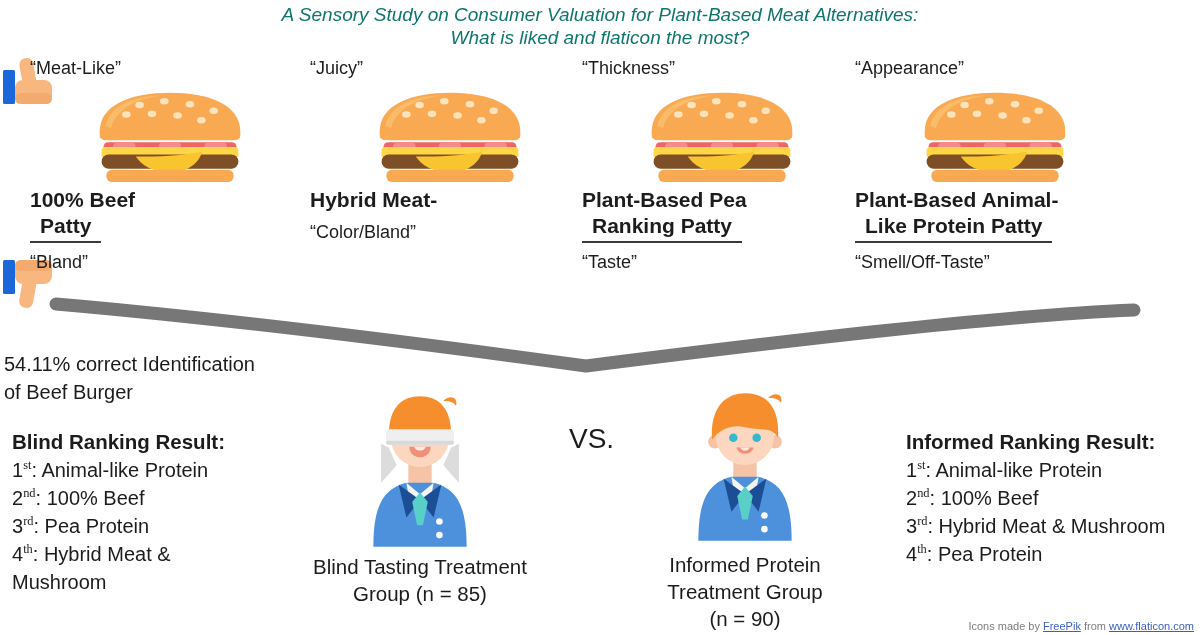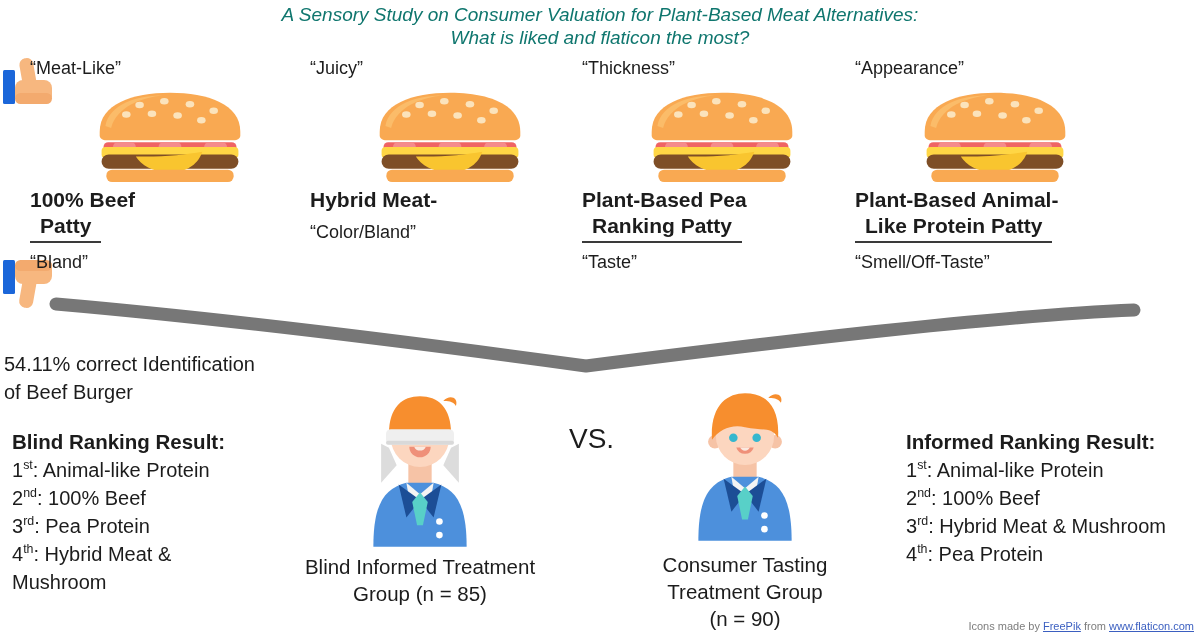--- a/index.html
+++ b/index.html
@@ -14,21 +14,21 @@
   .liked{font-size:18px;}
   .burger-wrap{margin-top:9px;height:97px;}
   .pname{font-weight:bold;font-size:21px;line-height:26px;margin-top:2px;}
   .uline{display:inline-block;border-bottom:2px solid #3a3a3a;padding:0 10px 2px 10px;}
   .disliked{font-size:18px;margin-top:9px;}
   .note{left:4px;top:350px;font-size:20px;line-height:28px;}
   .rank{font-size:20px;line-height:28px;}
   .rank-title{font-weight:bold;font-size:20.5px;}
   .rank-left{left:12px;top:428px;width:256px;}
   .rank-right{left:906px;top:428px;width:262px;}
-  sup{font-size:0.62em;vertical-align:super;line-height:0;}
+  sup{font-size:0.62em;vertical-align:super;line-height:0;font-family:Liberation Serif, serif;}
   .vs{left:569px;top:423px;font-size:28px;}
   .caption{font-size:20.5px;line-height:27px;text-align:center;}
   .cap-blind{left:288px;top:553px;width:264px;}
   .cap-informed{left:645px;top:551px;width:200px;}
   .credit{right:6px;bottom:3px;font-size:11px;color:#7d7d7d;}
   .credit a{color:#3b5fc0;text-decoration:underline;cursor:pointer;}
   svg{display:block;}
 </style>
 </head>
 <body>
@@ -223,21 +223,21 @@
     <path d="M56 94 L70 106 L60 118 Z" fill="#f4f4f4"></path>
     <path d="M84 94 L70 106 L80 118 Z" fill="#f4f4f4"></path>
     <path d="M48 96 L70 112 L56 130 Z" fill="#1c4e96"></path>
     <path d="M92 96 L70 112 L84 130 Z" fill="#1c4e96"></path>
     <path d="M70 104 L78 114 L73 138 L67 138 L62 114 Z" fill="#58d0c8"></path>
     <circle cx="90" cy="134" r="3.4" fill="#ffffff"></circle>
     <circle cx="90" cy="148" r="3.4" fill="#ffffff"></circle>
   </svg>
 </div>
 <div class="abs caption cap-blind">
-  <div>Blind Informed Treatment</div>
+  <div>Blind Tasting Treatment</div>
   <div>Group (n = 85)</div>
 </div>
 
 <div class="abs vs">VS.</div>
 
 <div class="abs" style="left:677px;top:389px;">
   <svg width="136" height="154" viewBox="0 0 140 158">
     <circle cx="39" cy="54" r="7" fill="#f6c3a6"></circle>
     <circle cx="101" cy="54" r="7" fill="#f6c3a6"></circle>
     <rect x="58" y="70" width="24" height="28" fill="#f6c3a6"></rect>
@@ -252,20 +252,20 @@
     <path d="M56 90 L70 102 L60 114 Z" fill="#f4f4f4"></path>
     <path d="M84 90 L70 102 L80 114 Z" fill="#f4f4f4"></path>
     <path d="M48 92 L70 108 L56 126 Z" fill="#1c4e96"></path>
     <path d="M92 92 L70 108 L84 126 Z" fill="#1c4e96"></path>
     <path d="M70 100 L78 110 L73 134 L67 134 L62 110 Z" fill="#58d0c8"></path>
     <circle cx="90" cy="130" r="3.4" fill="#ffffff"></circle>
     <circle cx="90" cy="144" r="3.4" fill="#ffffff"></circle>
   </svg>
 </div>
 <div class="abs caption cap-informed">
-  <div>Consumer Tasting</div>
+  <div>Informed Protein</div>
   <div>Treatment Group</div>
   <div>(n = 90)</div>
 </div>
 
 <div class="abs credit">
   <span>Icons made by </span><a>FreePik</a><span> from </span><a>www.flaticon.com</a>
 </div>
 
 </body></html>

